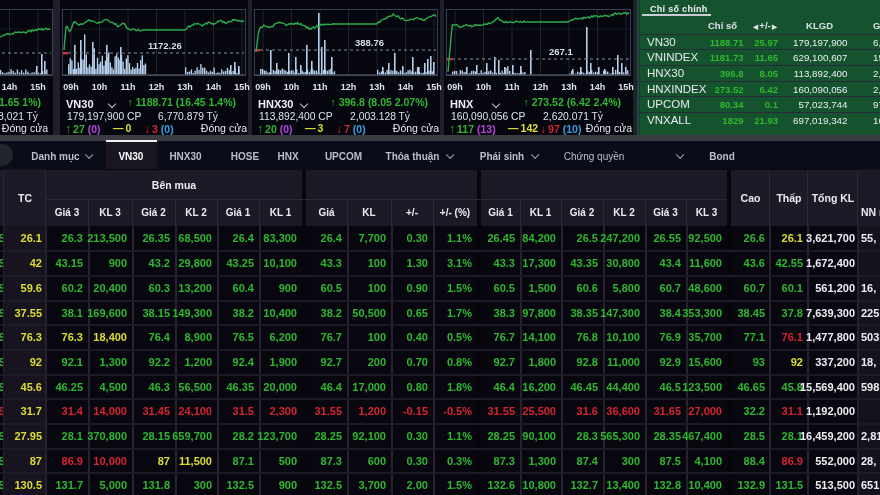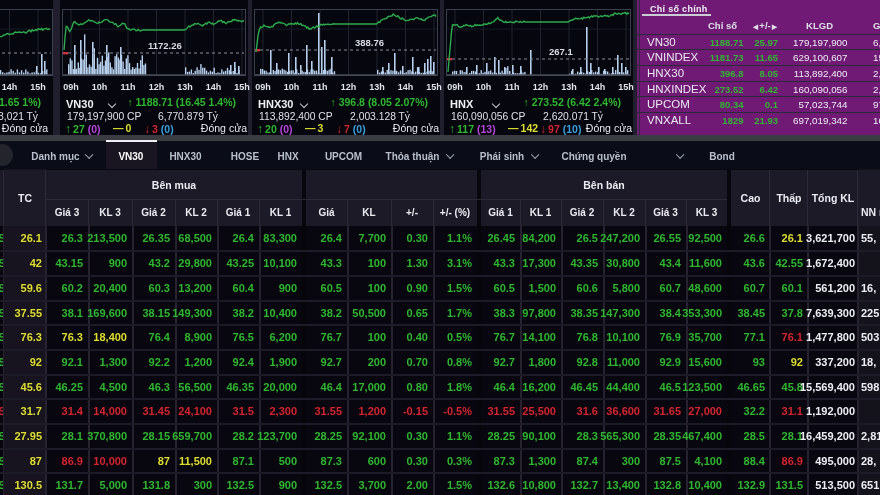--- a/index.html
+++ b/index.html
@@ -487,21 +487,21 @@
     <div style="position:absolute;right:12px;top:96px;font-size:10.5px;font-weight:bold;color:#2fb72f;white-space:nowrap">↑ 273.52 (6.42 2.4%)</div>
     <div style="position:absolute;left:7px;top:111px;font-size:10.3px;color:#dfe2e8;white-space:nowrap">160,090,056 CP</div>
     <div style="position:absolute;right:30px;top:111px;font-size:10.3px;color:#dfe2e8;white-space:nowrap">2,620.071 Tỷ</div>
     <div style="position:absolute;left:0;top:122px;width:189px;height:11px;font-size:10.5px;font-weight:bold;white-space:nowrap">
       <span style="position:absolute;left:5px;color:#2fb72f"><span style="font-size:12px">↑</span> 117 <span style="color:#b844dd;">(13)</span></span>
       <span style="position:absolute;left:64px;color:#dede30">— 142</span>
       <span style="position:absolute;left:96px;color:#d5242f"><span style="font-size:12px">↓</span> 97 <span style="color:#3aa0dd">(10)</span></span>
       <span style="position:absolute;right:1px;color:#e8eaef;font-weight:normal">Đóng cửa</span>
     </div>
   </div>
-<div style="position:absolute;left:637px;top:0;width:243px;height:135px;background:#701a75">
+<div style="position:absolute;left:637px;top:0;width:243px;height:135px;background:#14532d">
     <div style="position:absolute;left:2px;top:0;width:1px;height:135px;background:#2a2e3a"></div>
     <div style="position:absolute;left:13px;top:4px;font-size:9px;font-weight:bold;color:#eef0f5;letter-spacing:0.3px">Chỉ số chính</div>
     <div style="position:absolute;left:5px;top:13.7px;width:69px;height:2px;background:#caccd4"></div>
     <div style="position:absolute;left:0;top:20px;width:243px;height:13px;font-size:9.5px;font-weight:bold;color:#dde0e6">
       <span style="position:absolute;right:143px">Chỉ số</span>
       <span style="position:absolute;right:103px"><span style="font-size:6.5px">◀ </span>+/-<span style="font-size:6.5px"> ▶</span></span>
       <span style="position:absolute;right:47px">KLGD</span>
       <span style="position:absolute;left:236px">GT</span>
     </div>
     <div style="position:absolute;left:0;top:33.6px;width:243px;height:15.7px;border-top:1px solid #272b37;font-size:9.5px;font-weight:bold;line-height:15px">
@@ -556,31 +556,30 @@
     <div style="position:absolute;left:86px;top:11px;width:4.5px;height:4.5px;border-left:1.4px solid #99a0af;border-bottom:1.4px solid #99a0af;transform:rotate(-45deg)"></div>
     <div style="position:absolute;left:70.9px;top:0;width:120px;height:28px;line-height:31px;text-align:center;font-size:10px;font-weight:bold;color:#ffffff;white-space:nowrap">VN30</div>
     <div style="position:absolute;left:125.5px;top:0;width:120px;height:28px;line-height:31px;text-align:center;font-size:10px;font-weight:bold;color:#b9bfcd;white-space:nowrap">HNX30</div>
     <div style="position:absolute;left:185px;top:0;width:120px;height:28px;line-height:31px;text-align:center;font-size:10px;font-weight:bold;color:#b9bfcd;white-space:nowrap">HOSE</div>
     <div style="position:absolute;left:228px;top:0;width:120px;height:28px;line-height:31px;text-align:center;font-size:10px;font-weight:bold;color:#b9bfcd;white-space:nowrap">HNX</div>
     <div style="position:absolute;left:283.5px;top:0;width:120px;height:28px;line-height:31px;text-align:center;font-size:10px;font-weight:bold;color:#b9bfcd;white-space:nowrap">UPCOM</div>
     <div style="position:absolute;left:352.5px;top:0;width:120px;height:28px;line-height:31px;text-align:center;font-size:10px;font-weight:bold;color:#b9bfcd;white-space:nowrap">Thỏa thuận</div>
     <div style="position:absolute;left:447px;top:11px;width:4.5px;height:4.5px;border-left:1.4px solid #99a0af;border-bottom:1.4px solid #99a0af;transform:rotate(-45deg)"></div>
     <div style="position:absolute;left:442px;top:0;width:120px;height:28px;line-height:31px;text-align:center;font-size:10px;font-weight:bold;color:#b9bfcd;white-space:nowrap">Phái sinh</div>
     <div style="position:absolute;left:531.5px;top:11px;width:4.5px;height:4.5px;border-left:1.4px solid #99a0af;border-bottom:1.4px solid #99a0af;transform:rotate(-45deg)"></div>
-    <div style="position:absolute;left:534px;top:0;width:120px;height:32px;line-height:31px;text-align:center;font-size:10px;font-weight:bold;color:#b9bfcd;white-space:nowrap">Chứng quyền</div>
+    <div style="position:absolute;left:534px;top:0;width:120px;height:32px;line-height:31px;text-align:center;font-size:10px;font-weight:normal;color:#b9bfcd;white-space:nowrap">Chứng quyền</div>
     <div style="position:absolute;left:676.5px;top:11px;width:4.5px;height:4.5px;border-left:1.4px solid #99a0af;border-bottom:1.4px solid #99a0af;transform:rotate(-45deg)"></div>
     <div style="position:absolute;left:662px;top:0;width:120px;height:28px;line-height:31px;text-align:center;font-size:10px;font-weight:bold;color:#b9bfcd;white-space:nowrap">Bond</div>
   </div>
 <div style="position:absolute;left:0;top:169px;width:880px;height:326px;background:#08070f">
     <div style="position:absolute;left:4px;top:0;width:42px;height:326px;background:#17141f"></div>
     <div style="position:absolute;left:858px;top:0;width:22px;height:326px;background:#14121b"></div>
     <div style="position:absolute;left:0;top:0.5px;width:880px;height:56px;background:#1d1a28">
       <div style="position:absolute;left:4px;top:0px;width:42px;height:56px;line-height:56px;text-align:center;font-size:10.5px;font-weight:bold;color:#e9ebf0;white-space:nowrap">TC</div>
       <div style="position:absolute;left:46px;top:0px;width:256px;height:30px;line-height:30px;text-align:center;font-size:10.5px;font-weight:bold;color:#e9ebf0;white-space:nowrap">Bên mua</div>
-      <div style="position:absolute;left:481px;top:0px;width:246px;height:30px;line-height:30px;text-align:center;font-size:10.5px;font-weight:bold;color:#e9ebf0;white-space:nowrap">Bên bán</div>
       <div style="position:absolute;left:770px;top:0px;width:38px;height:56px;line-height:56px;text-align:center;font-size:10.5px;font-weight:bold;color:#e9ebf0;white-space:nowrap">Thấp</div>
       <div style="position:absolute;left:731px;top:0px;width:39px;height:56px;line-height:56px;text-align:center;font-size:10.5px;font-weight:bold;color:#e9ebf0;white-space:nowrap">Cao</div>
       <div style="position:absolute;left:808px;top:0px;width:50px;height:56px;line-height:56px;text-align:center;font-size:10.5px;font-weight:bold;color:#e9ebf0;white-space:nowrap">Tổng KL</div>
       <div style="position:absolute;left:861px;top:29px;width:40px;height:27px;line-height:27px;font-size:10.5px;font-weight:bold;color:#e9ebf0">NN mua</div>
       <div style="position:absolute;left:46px;top:29px;width:42px;height:27px;line-height:27px;text-align:center;font-size:10px;font-weight:bold;color:#e9ebf0;white-space:nowrap">Giá 3</div>
       <div style="position:absolute;left:88px;top:29px;width:44px;height:27px;line-height:27px;text-align:center;font-size:10px;font-weight:bold;color:#e9ebf0;white-space:nowrap">KL 3</div>
       <div style="position:absolute;left:132px;top:29px;width:43px;height:27px;line-height:27px;text-align:center;font-size:10px;font-weight:bold;color:#e9ebf0;white-space:nowrap">Giá 2</div>
       <div style="position:absolute;left:175px;top:29px;width:42px;height:27px;line-height:27px;text-align:center;font-size:10px;font-weight:bold;color:#e9ebf0;white-space:nowrap">KL 2</div>
       <div style="position:absolute;left:217px;top:29px;width:42px;height:27px;line-height:27px;text-align:center;font-size:10px;font-weight:bold;color:#e9ebf0;white-space:nowrap">Giá 1</div>
       <div style="position:absolute;left:259px;top:29px;width:43px;height:27px;line-height:27px;text-align:center;font-size:10px;font-weight:bold;color:#e9ebf0;white-space:nowrap">KL 1</div>
@@ -866,21 +865,21 @@
       <div style="position:absolute;right:452px;color:#2fb72f">0.30</div>
       <div style="position:absolute;right:408px;color:#2fb72f">0.3%</div>
       <div style="position:absolute;right:365px;color:#2fb72f">87.3</div>
       <div style="position:absolute;right:324px;color:#2fb72f">1,300</div>
       <div style="position:absolute;right:282px;color:#2fb72f">87.4</div>
       <div style="position:absolute;right:240px;color:#2fb72f">300</div>
       <div style="position:absolute;right:199px;color:#2fb72f">87.5</div>
       <div style="position:absolute;right:158px;color:#2fb72f">4,100</div>
       <div style="position:absolute;right:115px;color:#2fb72f">88.4</div>
       <div style="position:absolute;right:77px;color:#d5242f">86.9</div>
-      <div style="position:absolute;right:25px;color:#eceef3">495,000</div>
+      <div style="position:absolute;right:25px;color:#eceef3">552,000</div>
       <div style="position:absolute;left:861px;color:#eceef3">28,</div>
     </div>
     <div style="position:absolute;left:0;top:303.4px;width:880px;height:24.70px;border-top:2px solid #1d1b27;box-sizing:border-box;font-size:11px;font-weight:bold;line-height:23px;white-space:nowrap">
       <div style="position:absolute;left:-9px;width:12px;overflow:hidden;color:#2fb72f">SSB</div>
       <div style="position:absolute;right:838px;color:#dede30">130.5</div>
       <div style="position:absolute;right:797px;color:#2fb72f">131.7</div>
       <div style="position:absolute;right:753px;color:#2fb72f">5,000</div>
       <div style="position:absolute;right:710px;color:#2fb72f">131.8</div>
       <div style="position:absolute;right:668px;color:#2fb72f">300</div>
       <div style="position:absolute;right:626px;color:#2fb72f">132.5</div>

